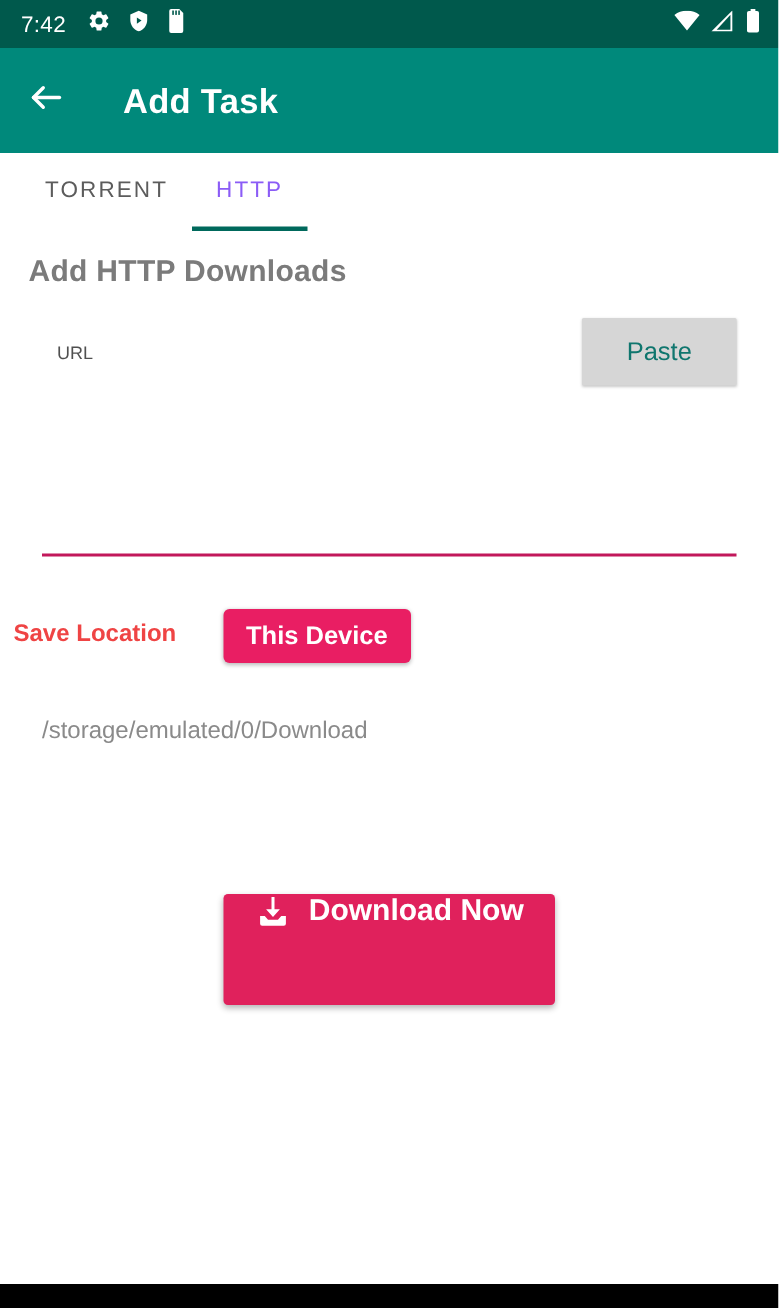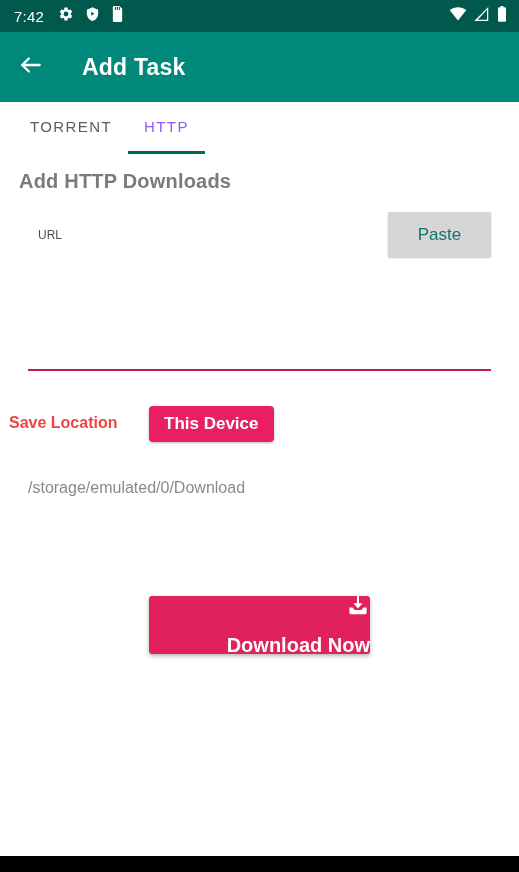--- a/index.html
+++ b/index.html
@@ -129,30 +129,29 @@
     box-shadow:0 1px 3px rgba(0,0,0,.28);
   }
 
   .save-path {
     position:absolute; left:28px; top:321px;
     font-size:16px; color:#8a8a8a;
   }
 
   .download-btn {
     position:absolute; left:149px; top:438px;
-    width:221px; height:58px;
-    display:flex; align-items:flex-end; justify-content:center;
+    width:221px; height:74px;
+    display:flex; align-items:flex-start; justify-content:center;
     gap:12px;
     background:#E0215C;
     border:none; border-radius:3px;
     font-family:"Liberation Sans", sans-serif;
     font-size:20px; font-weight:bold; color:#ffffff;
     cursor:pointer;
     box-shadow:0 2px 4px rgba(0,0,0,.3);
-    flex-direction:column;
   }
 
   
   .navbar { flex:0 0 16px; height:16px; background:#000000; }
 </style>
 </head>
 <body>
 
 <div id="screen">
 

